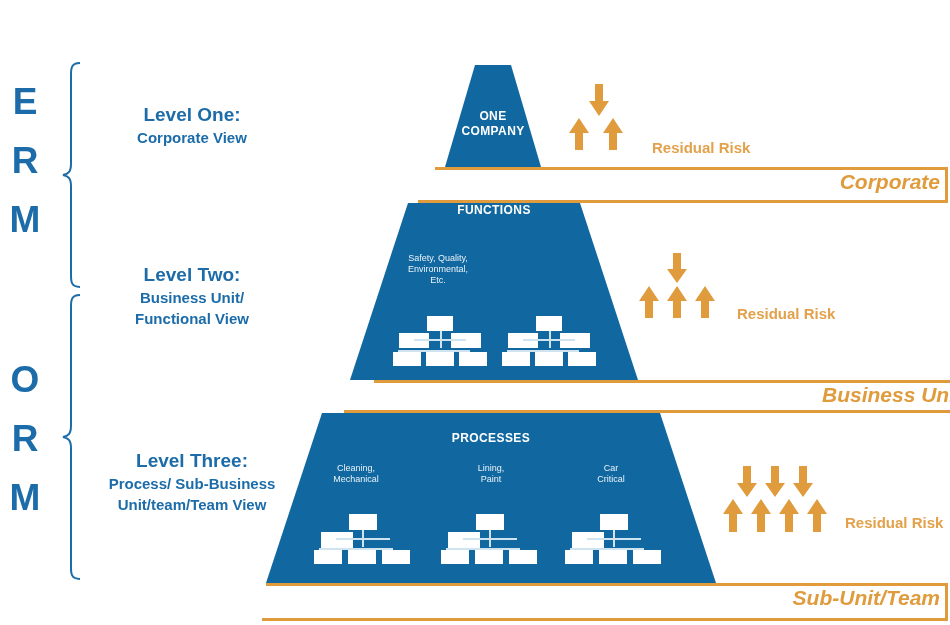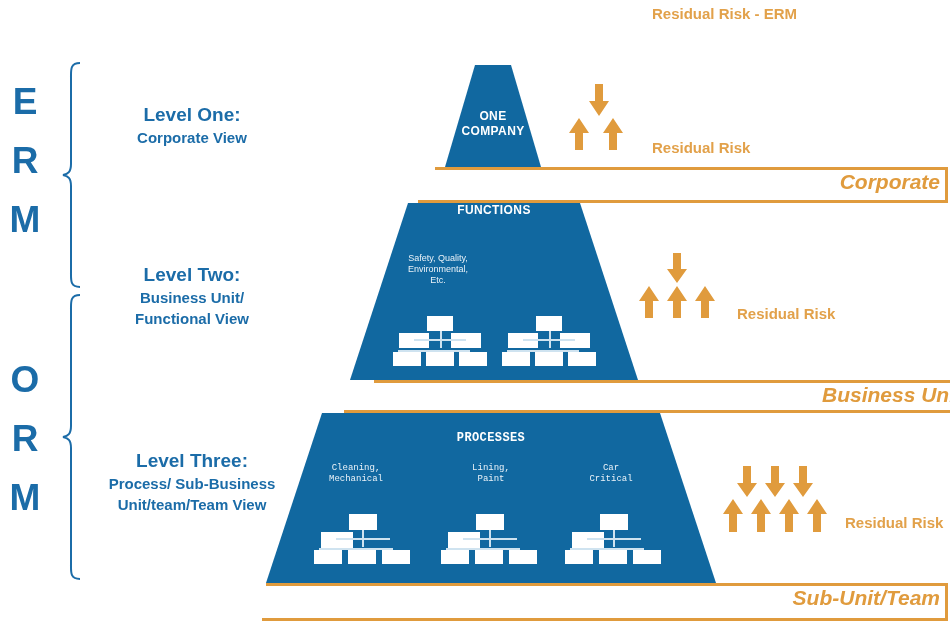--- a/index.html
+++ b/index.html
@@ -162,21 +162,20 @@
     <div class="band-label" style="top:383px;">Business Unit</div>
   </div>
 
   <div class="band" style="left:0; top:0; width:950px; height:625px;">
     <div class="edge" style="left:266px; top:583px; width:682px; height:3px;"></div>
     <div class="edge" style="left:945px; top:583px; width:3px; height:38px;"></div>
     <div class="edge" style="left:262px; top:618px; width:686px; height:3px;"></div>
     <div class="band-label" style="top:586px;">Sub-Unit/Team</div>
   </div>
 
-  <div class="rr-label" style="left:652px; top:5px;">Residual Risk - ERM</div>
 
   <div class="rr-label" style="left:652px; top:139px;">Residual Risk</div>
 
   <div class="rr-label" style="left:737px; top:305px;">Residual Risk</div>
 
   <div class="rr-label" style="left:845px; top:514px;">Residual Risk</div>
 
   <div style="position:absolute; left:560px; top:84px;">
 
     <svg class="arrow" style="left:28px; top:0;" width="22" height="33" viewBox="0 0 22 33">
@@ -272,21 +271,21 @@
       <rect x="58" y="17" width="30" height="15" fill="#ffffff"></rect>
       <rect x="21" y="23" width="52" height="2" fill="#cfe3f0"></rect>
       <rect x="5" y="34" width="2" height="4" fill="#cfe3f0"></rect>
       <rect x="5" y="34" width="72" height="2" fill="#cfe3f0"></rect>
       <rect x="0" y="36" width="28" height="14" fill="#ffffff"></rect>
       <rect x="33" y="36" width="28" height="14" fill="#ffffff"></rect>
       <rect x="66" y="36" width="28" height="14" fill="#ffffff"></rect>
     </svg>
   </div>
 
-  <div class="tier" style="left:266px; top:413px; width:450px; height:170px;font-family:Liberation Mono, monospace;">
+  <div class="tier" style="left:266px; top:413px; width:450px; height:170px;">
     <svg width="450" height="170" viewBox="0 0 450 170">
       <polygon points="56,0 394,0 450,170 0,170" fill="#1168a0"></polygon>
     </svg>
 
     <div class="tier-title" style="top:18px; font-size:12px;">PROCESSES</div>
 
     <div class="tier-cap" style="left:35px; top:50px; width:110px;">
       <div>Cleaning,</div>
       <div>Mechanical</div>
     </div>

